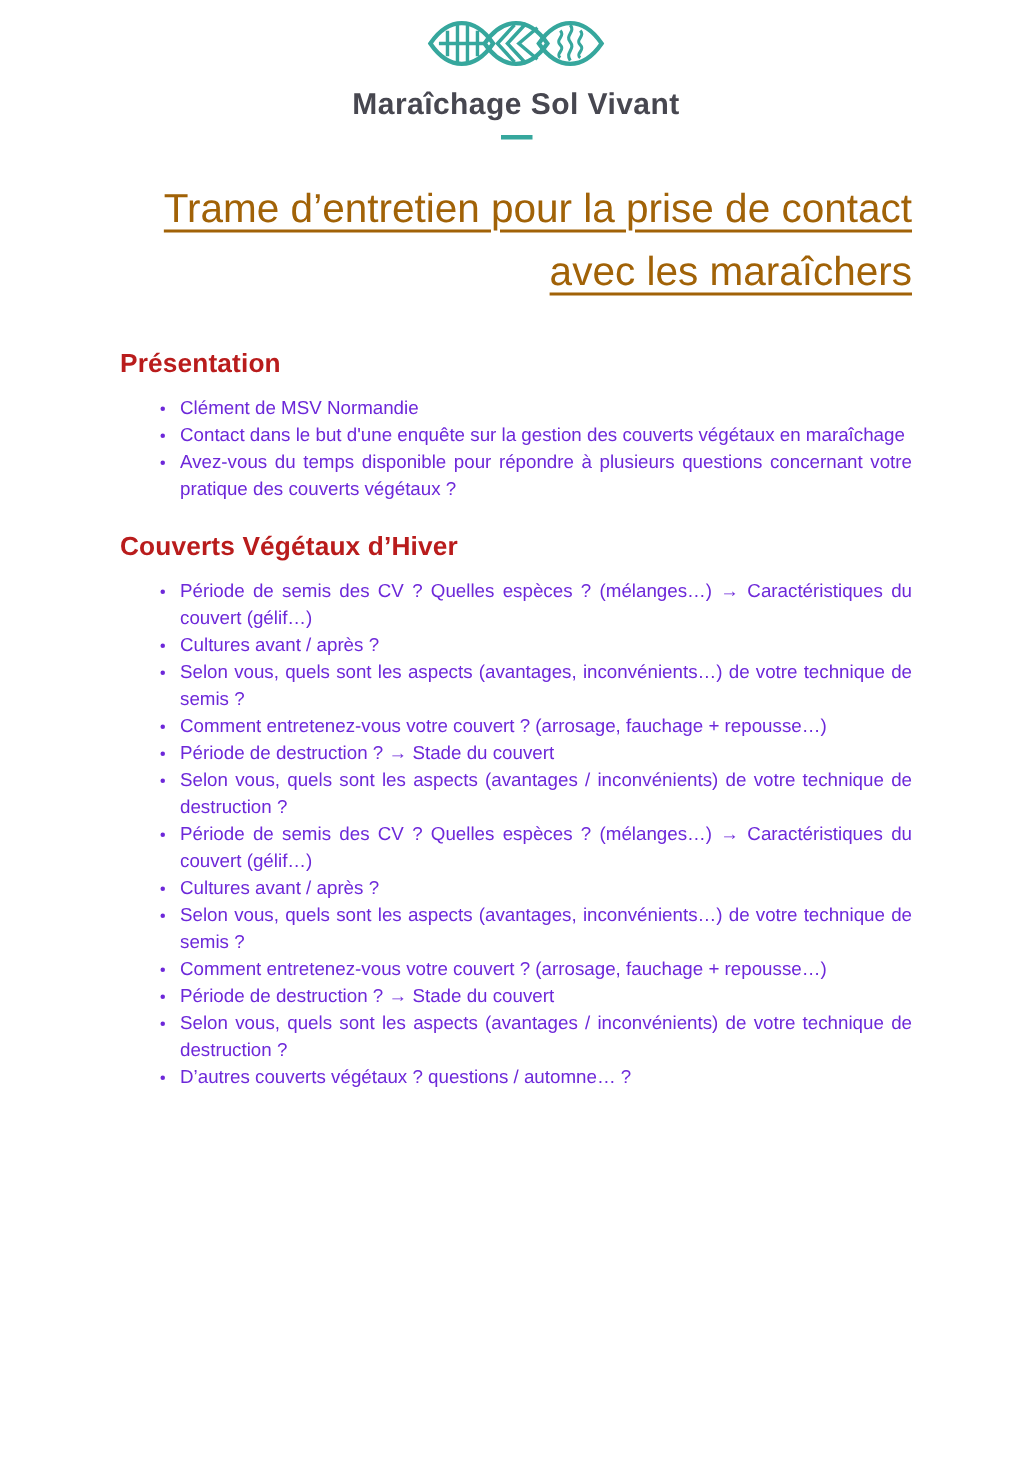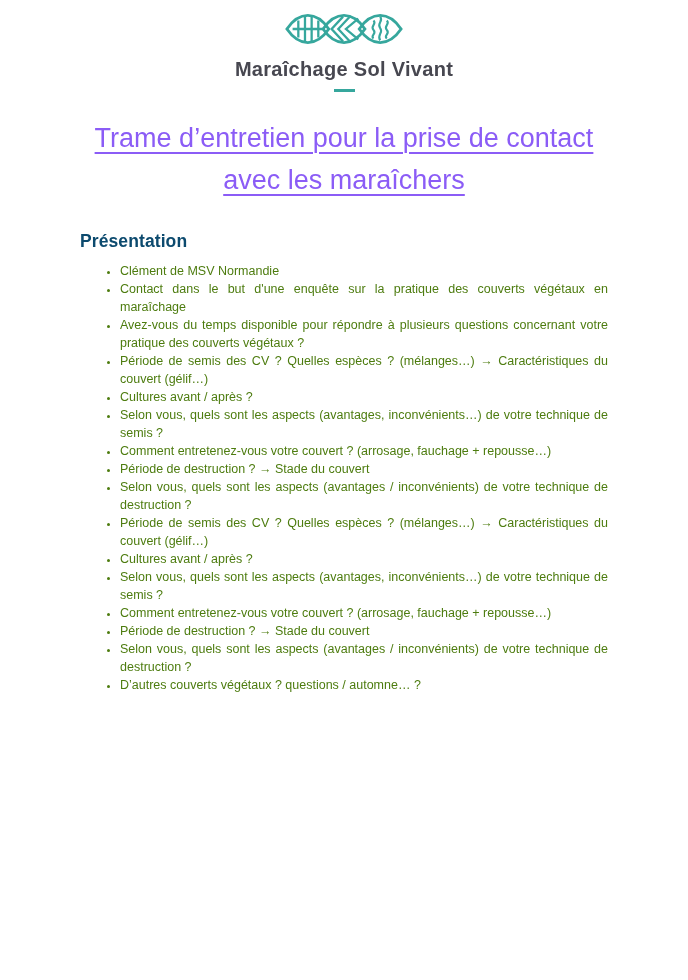--- a/index.html
+++ b/index.html
@@ -9,34 +9,34 @@
   
   .logo{ text-align:center; }
   .logo svg{ display:inline-block; }
   .brand{ margin-top:4px; font-size:20px; font-weight:700; color:#474750; letter-spacing:.3px; }
   .tagline{ margin-top:5px; font-size:7.5px; font-weight:700; color:#55565c; letter-spacing:1.3px; }
   .accent-dash{ width:21px; height:3px; background:#36a79d; margin:8px auto 0 auto; }
 
   
   h1.doc-title{
     margin:25px 0 0 0;
-    font-size:27px; font-weight:400; color:#8b5cf6;
-    text-align:center; line-height:42px;
+    font-size:27px; font-weight:400; color:#a16207;
+    text-align:right; line-height:42px;
     text-decoration:underline; text-decoration-thickness:2px; text-underline-offset:5px;
   }
 
   
   h2.section-heading{
-    font-size:17.5px; font-weight:700; color:#0c4a6e;
+    font-size:17.5px; font-weight:700; color:#b91c1c;
     margin:19px 0 10px 0; letter-spacing:.1px;
   }
   h2.first{ margin-top:30px; }
   ul.bullets{ margin:0; padding:0 0 0 40px; }
   ul.bullets li{
-    font-size:12.5px; line-height:18px; color:#4d7c0f;
+    font-size:12.5px; line-height:18px; color:#6d28d9;
     text-align:justify; padding-right:0;
   }
   ul.bullets li::marker{ font-size:11px; }
 </style>
 </head>
 <body>
 
 <div class="page">
 
   <div class="logo">
@@ -54,29 +54,30 @@
     <div class="brand">Maraîchage Sol Vivant</div>
     <div class="accent-dash"></div>
   </div>
 
   <h1 class="doc-title">Trame d’entretien pour la prise de contact avec les maraîchers</h1>
 
   <section>
     <h2 class="section-heading first">Présentation</h2>
     <ul class="bullets">
         <li>Clément de MSV Normandie</li>
-        <li>Contact dans le but d'une enquête sur la pratique des couverts végétaux en maraîchage</li>
+        <li>Contact dans le but d'une enquête sur la gestion des couverts végétaux en maraîchage</li>
         <li>Avez-vous du temps disponible pour répondre à plusieurs questions concernant votre pratique des couverts végétaux ?</li>
       </ul>
   </section>
 
   <section>
   </section>
 
   <section>
+    <h2 class="section-heading">Couverts Végétaux d’Hiver</h2>
     <ul class="bullets">
         <li>Période de semis des CV ? Quelles espèces ? (mélanges…) → Caractéristiques du couvert (gélif…)</li>
         <li>Cultures avant / après ?</li>
         <li>Selon vous, quels sont les aspects (avantages, inconvénients…) de votre technique de semis ?</li>
         <li>Comment entretenez-vous votre couvert ? (arrosage, fauchage + repousse…)</li>
         <li>Période de destruction ? → Stade du couvert</li>
         <li>Selon vous, quels sont les aspects (avantages / inconvénients) de votre technique de destruction ?</li>
       </ul>
   </section>
 

